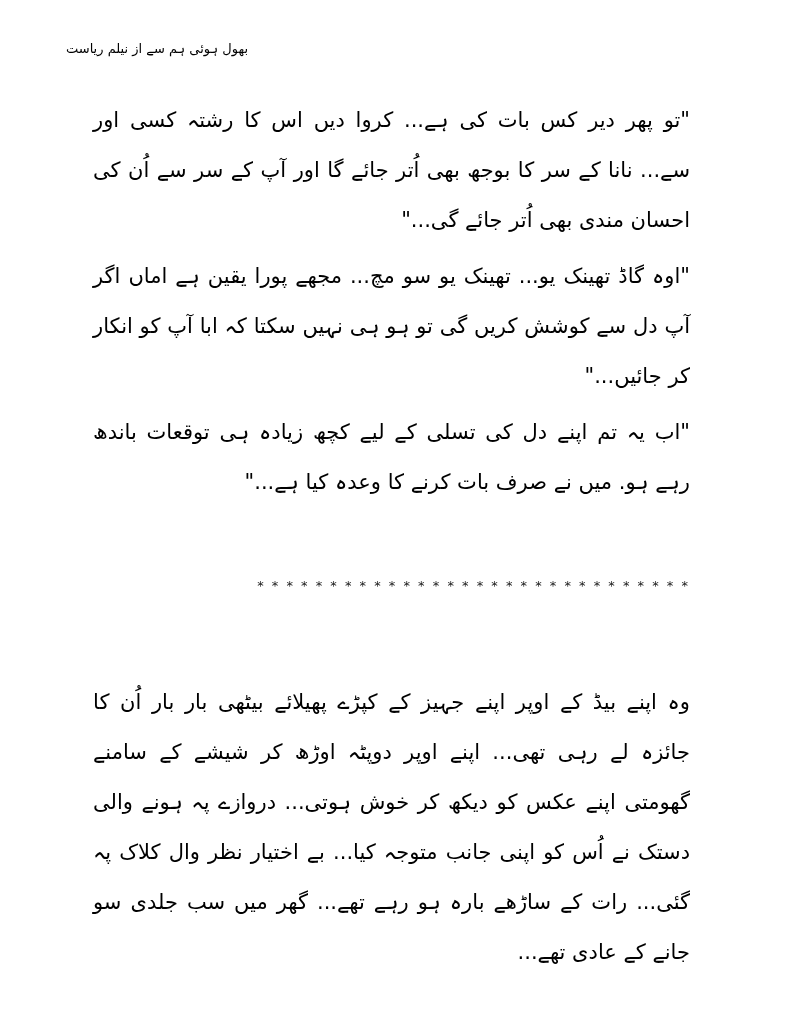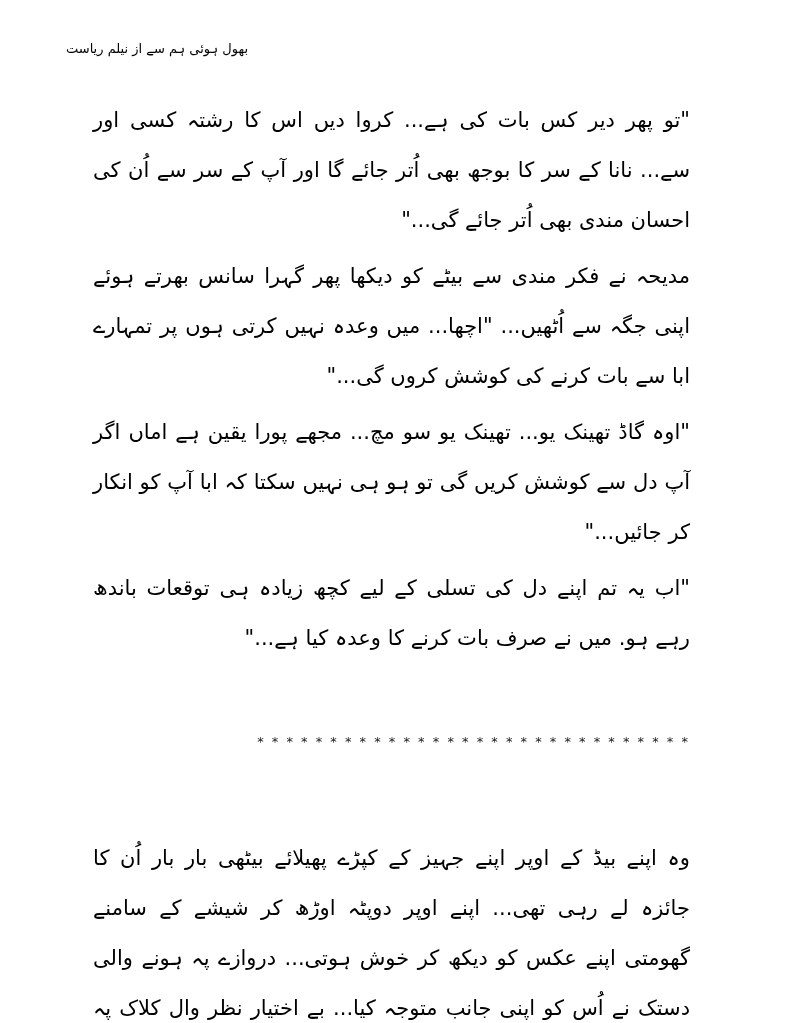--- a/index.html
+++ b/index.html
@@ -58,21 +58,20 @@
 <body>
 
 <div class="page">
 
   <div class="running-header">بھول ہوئی ہم سے از نیلم ریاست</div>
 
   <div class="content">
 
     <p class="para">"تو پھر دیر کس بات کی ہے... کروا دیں اس کا رشتہ کسی اور سے... نانا کے سر کا بوجھ بھی اُتر جائے گا اور آپ کے سر سے اُن کی احسان مندی بھی اُتر جائے گی..."</p>
 
-    <p class="para">مدیحہ نے فکر مندی سے بیٹے کو دیکھا پھر گہرا سانس بھرتے ہوئے اپنی جگہ سے اُٹھیں... "اچھا... میں وعدہ نہیں کرتی ہوں پر تمہارے ابا سے بات کرنے کی کوشش کروں گی..."</p>
 
     <p class="para">"اوہ گاڈ تھینک یو... تھینک یو سو مچ... مجھے پورا یقین ہے اماں اگر آپ دل سے کوشش کریں گی تو ہو ہی نہیں سکتا کہ ابا آپ کو انکار کر جائیں..."</p>
 
     <p class="para">"اب یہ تم اپنے دل کی تسلی کے لیے کچھ زیادہ ہی توقعات باندھ رہے ہو. میں نے صرف بات کرنے کا وعدہ کیا ہے..."</p>
 
     <p class="separator">* * * * * * * * * * * * * * * * * * * * * * * * * * * * * *</p>
 
     <p class="para gap-top">وہ اپنے بیڈ کے اوپر اپنے جہیز کے کپڑے پھیلائے بیٹھی بار بار اُن کا جائزہ لے رہی تھی... اپنے اوپر دوپٹہ اوڑھ کر شیشے کے سامنے گھومتی اپنے عکس کو دیکھ کر خوش ہوتی... دروازے پہ ہونے والی دستک نے اُس کو اپنی جانب متوجہ کیا... بے اختیار نظر وال کلاک پہ گئی... رات کے ساڑھے بارہ ہو رہے تھے... گھر میں سب جلدی سو جانے کے عادی تھے...</p>
 
   </div>

